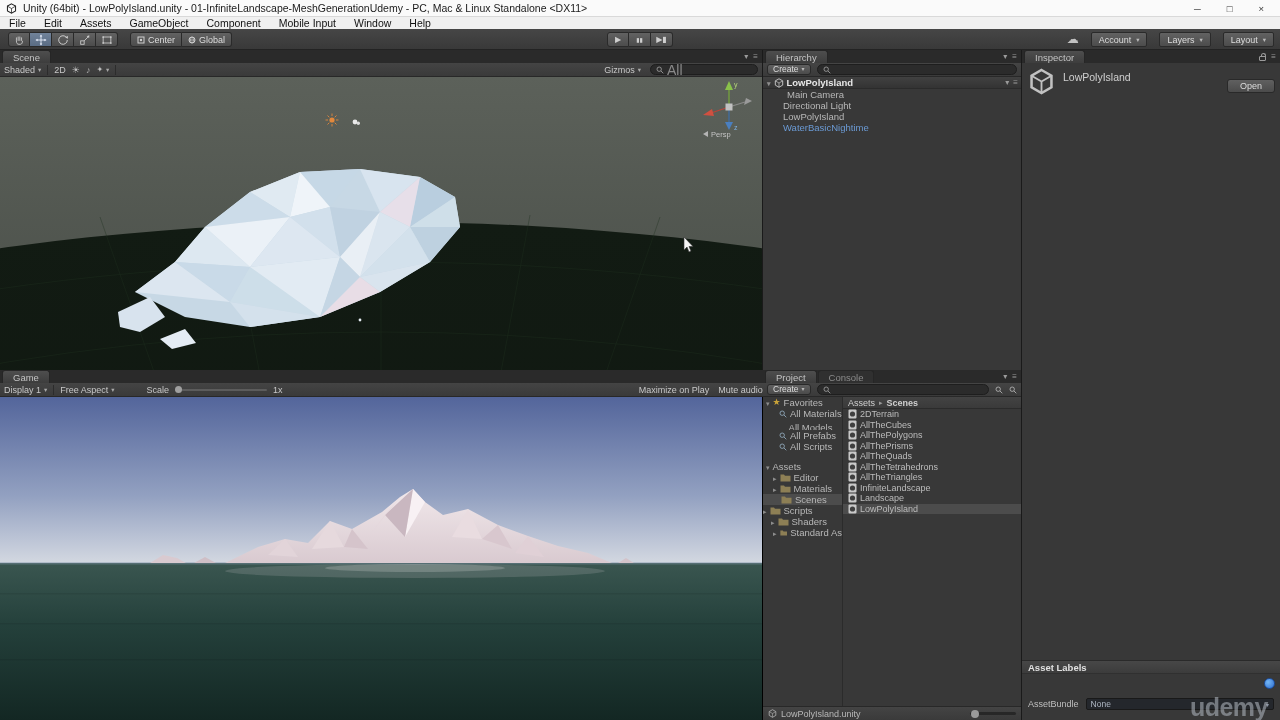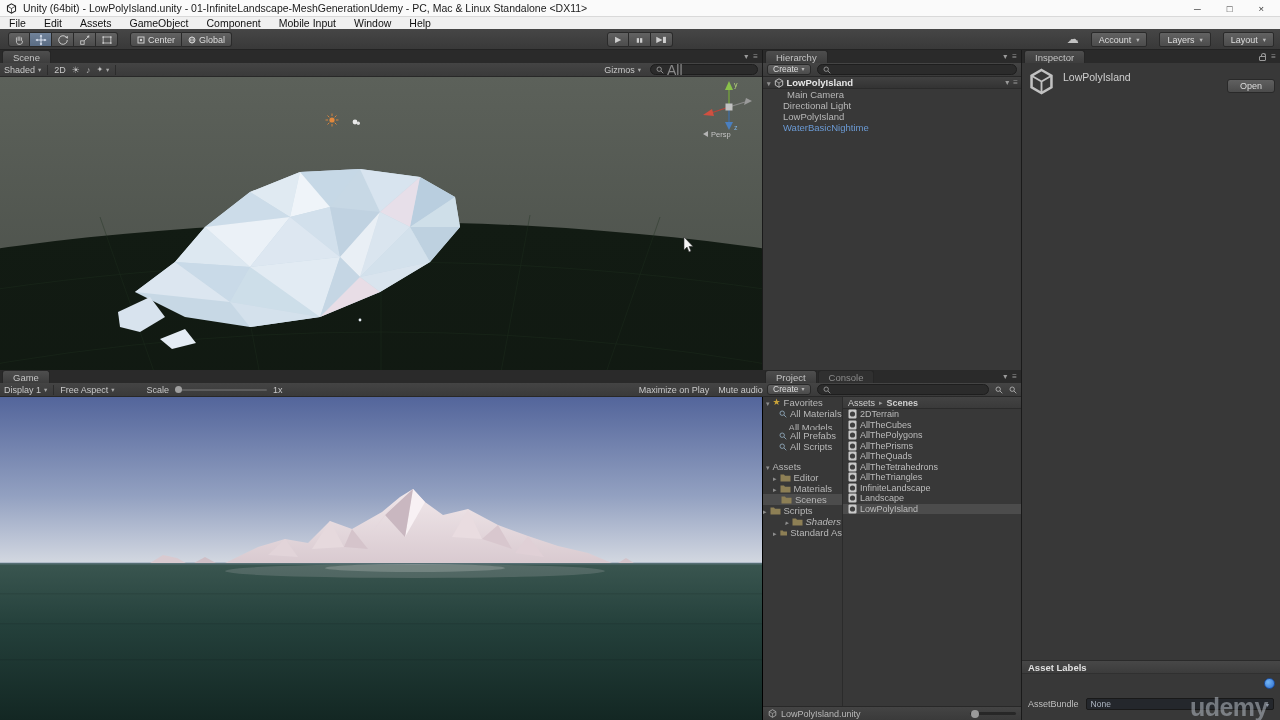--- a/index.html
+++ b/index.html
@@ -541,21 +541,21 @@
           </svg>
           <span>Scenes</span>
         </div>
       <div class="trow" style="padding-left:0;">
           <span class="fold-r"></span>
           <svg class="folder-ic">
             <use href="#foldersym"></use>
           </svg>
           <span>Scripts</span>
         </div>
-      <div class="trow" style="padding-left:22px;font-style:italic;">
+      <div class="trow" style="padding-left:8px;">
           <span class="fold-r"></span>
           <svg class="folder-ic">
             <use href="#foldersym"></use>
           </svg>
           <span>Shaders</span>
         </div>
       <div class="trow" style="padding-left:10px;">
           <span class="fold-r"></span>
           <svg class="folder-ic">
             <use href="#foldersym"></use>

